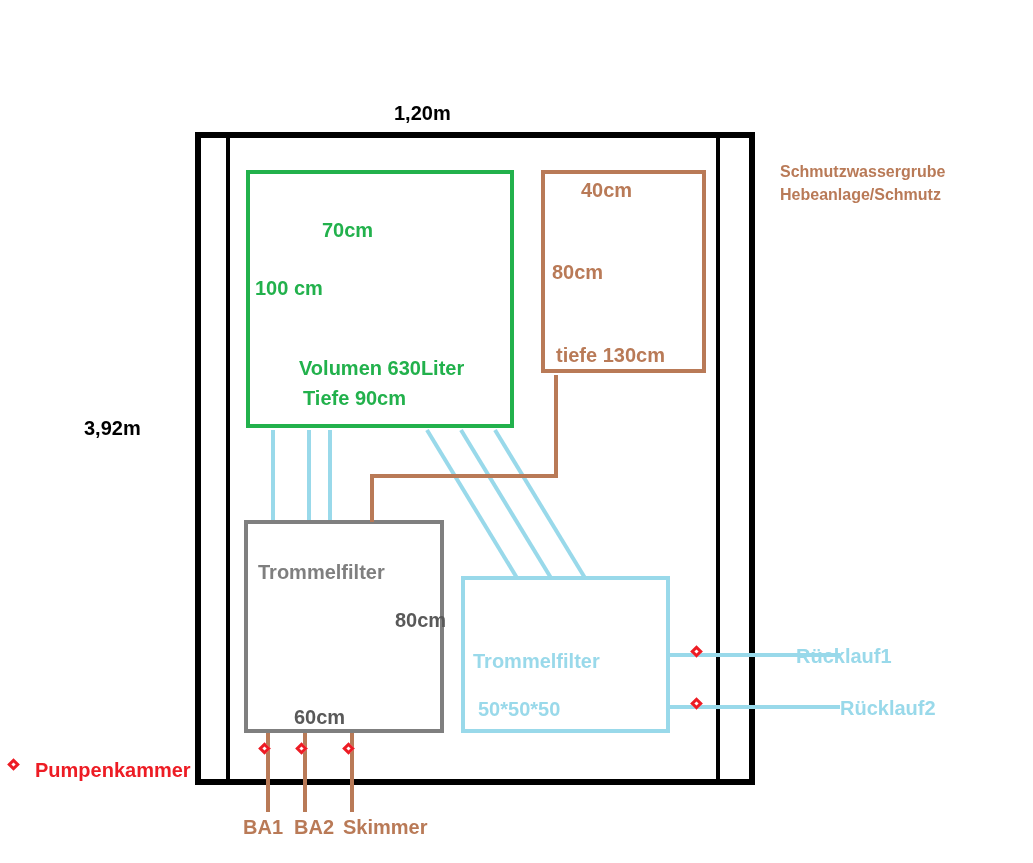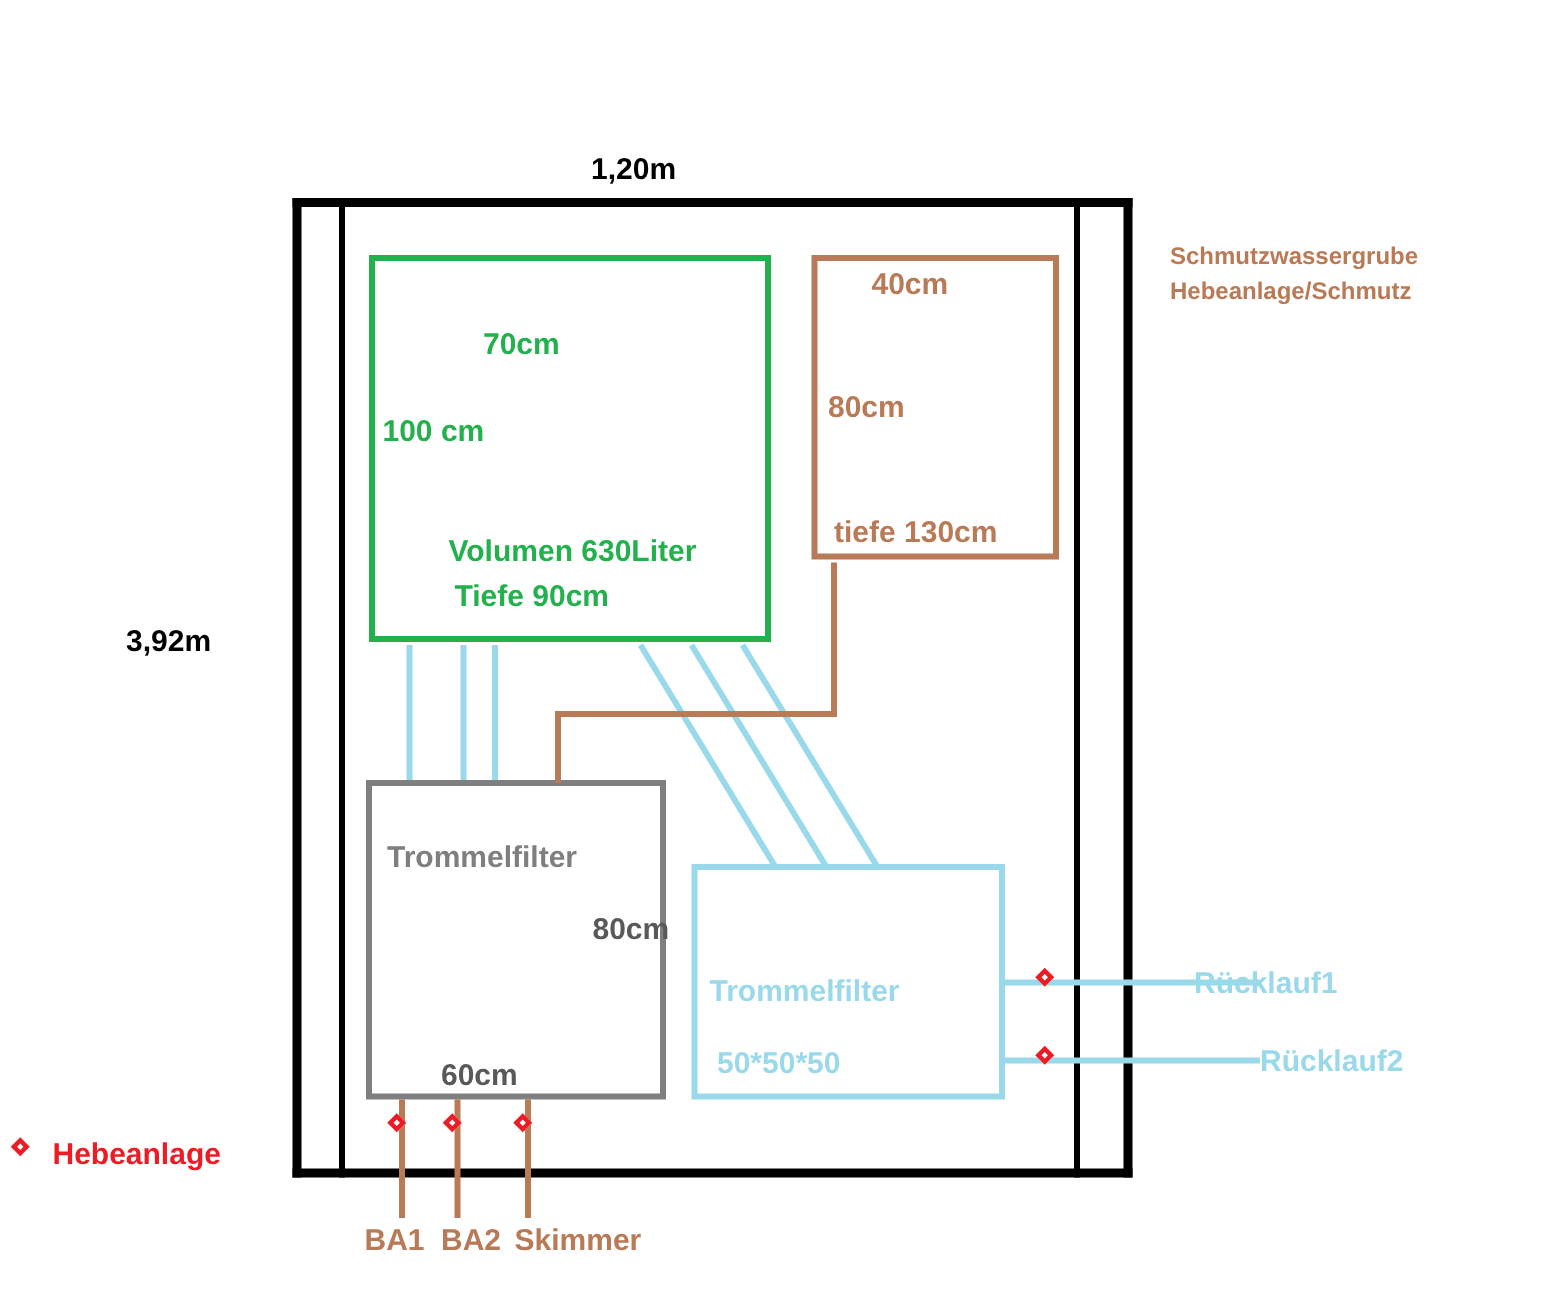--- a/index.html
+++ b/index.html
@@ -114,15 +114,15 @@
   <div class="lbl brown" style="left:294px; top:817px;">BA2</div>
   <div class="lbl brown" style="left:343px; top:817px;">Skimmer</div>
 
   <div class="diamond" style="left:260px; top:744px;"></div>
   <div class="diamond" style="left:297px; top:744px;"></div>
   <div class="diamond" style="left:344px; top:744px;"></div>
   <div class="diamond" style="left:692px; top:647px;"></div>
   <div class="diamond" style="left:692px; top:699px;"></div>
 
   <div class="diamond" style="left:9px; top:760px;"></div>
-  <div class="lbl red" style="left:35px; top:760px;">Hebeanlage</div>
+  <div class="lbl red" style="left:35px; top:760px;">Pumpenkammer</div>
 
 </div>
 
 </body></html>

